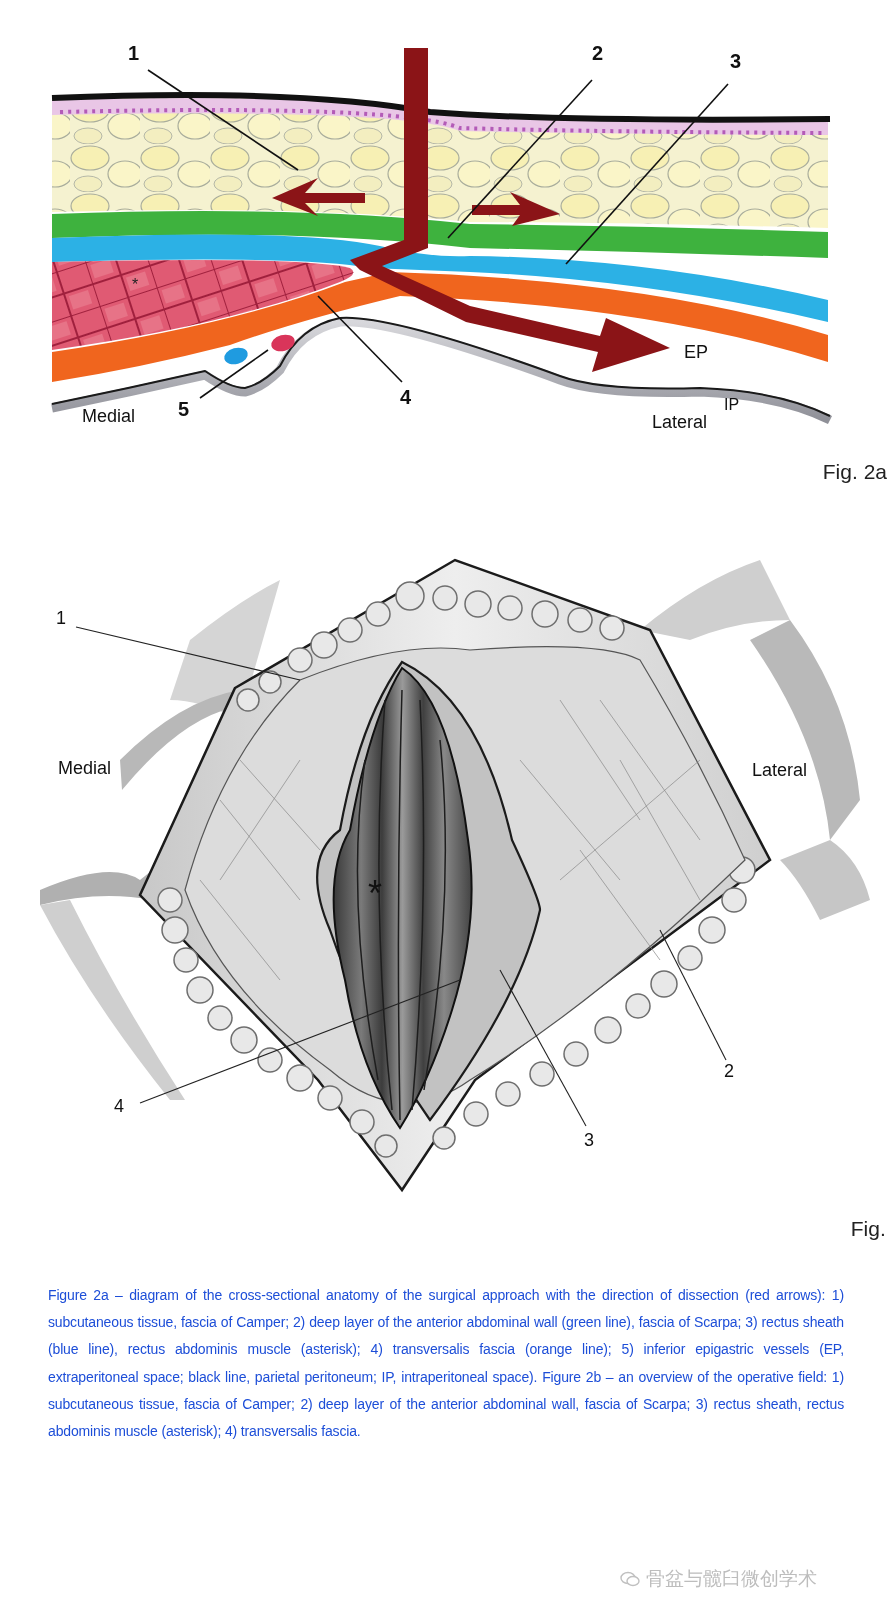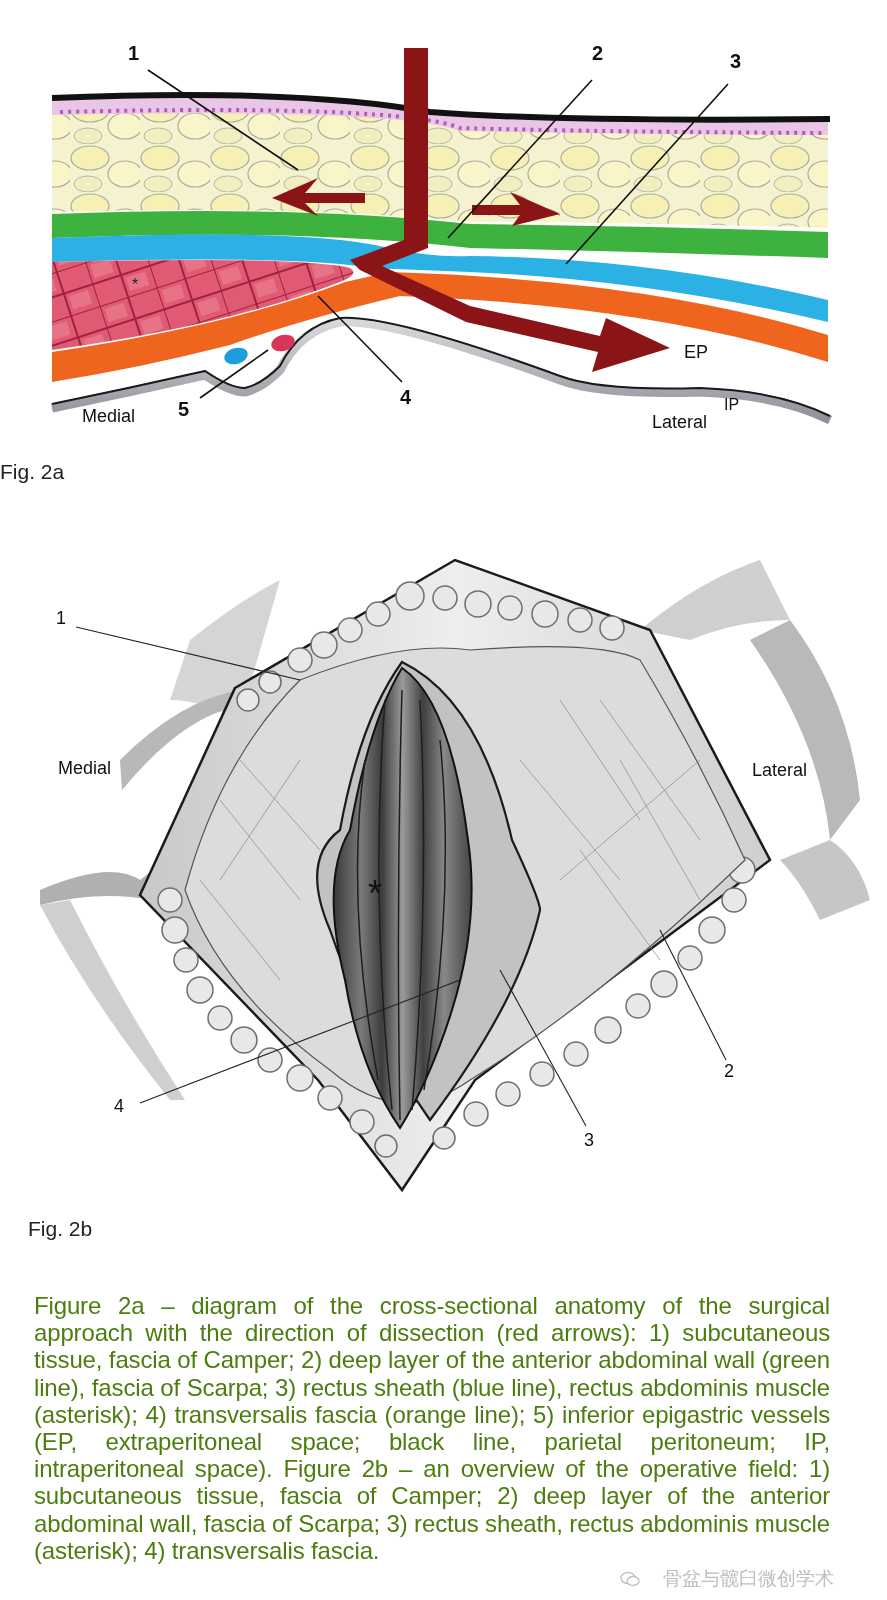--- a/index.html
+++ b/index.html
@@ -1,30 +1,30 @@
 <!DOCTYPE html>
 <html><head>
 <meta charset="utf-8">
 <style>
   html, body { margin:0; padding:0; background:#ffffff; }
   body { width:887px; height:1600px; position:relative; overflow:hidden;
          font-family:"Liberation Sans", "DejaVu Sans", sans-serif; color:#1a1a1a; }
   .fig { position:absolute; left:0; }
   #fig2a { top:0; width:887px; height:440px; }
   #fig2b { top:540px; width:887px; height:670px; }
-  .fig-label { position:absolute; left:0; width:887px; text-align:left;
+  .fig-label { position:absolute; left:0; width:887px; text-align:right;
                font-size:21px; color:#222; font-family:"Liberation Sans", sans-serif; }
   #fig2a-caption-label { top:460px; }
   #fig2b-caption-label { top:1217px;margin-left:28px; }
-  .caption { position:absolute; left:34px; top:1268px; width:796px;
-             font-family:"Liberation Sans", sans-serif; font-size:24px;
-             line-height:27.2px; text-align:justify; color:#4d7c0f;
+  .caption { position:absolute; left:48px; top:1268px; width:796px;
+             font-family:"Liberation Sans", sans-serif; font-size:14px;
+             line-height:27.2px; text-align:justify; color:#1d4ed8;
              letter-spacing:-0.15px; }
   .watermark { position:absolute; left:620px; top:1566px; font-size:19px; color:#bdbdbd;
-               font-family:"DejaVu Sans", sans-serif; display:flex; align-items:center; gap:23px; }
+               font-family:"DejaVu Sans", sans-serif; display:flex; align-items:center; gap:6px; }
   .wm-icon { width:20px; height:16px; }
   svg text { font-family:"Liberation Sans", sans-serif; }
 </style>
 </head>
 <body>
 
 <div id="fig2a" class="fig">
   <svg width="887" height="440" viewBox="0 0 887 440">
     <defs>
       <pattern id="fatPat" width="70" height="48" patternUnits="userSpaceOnUse">

